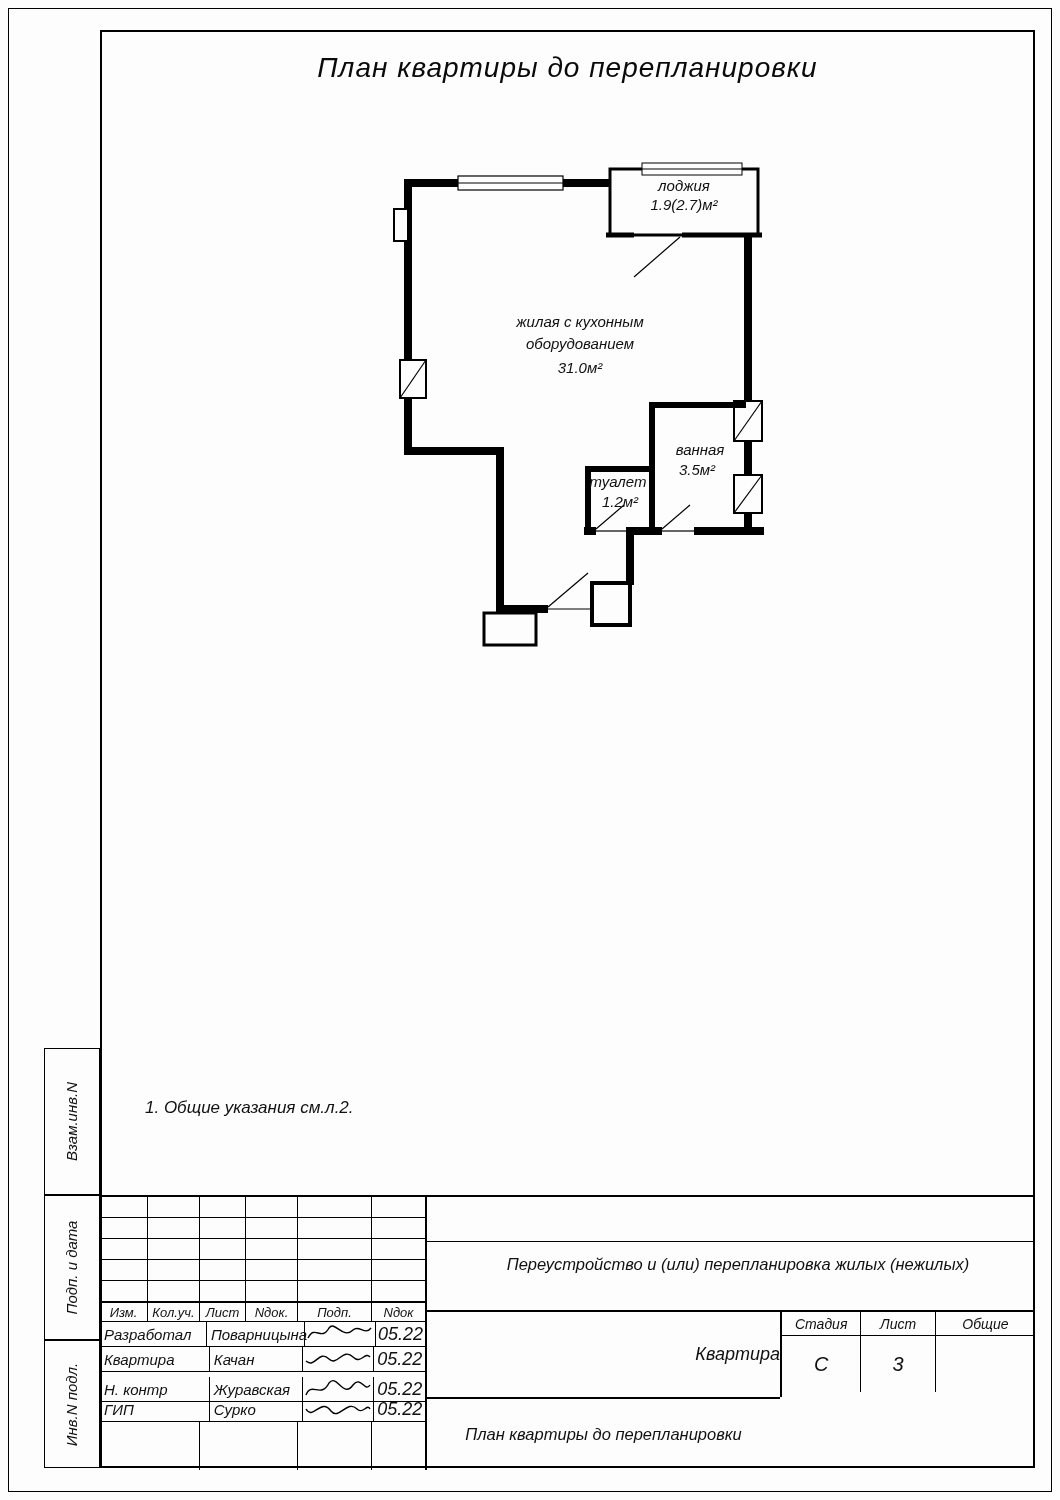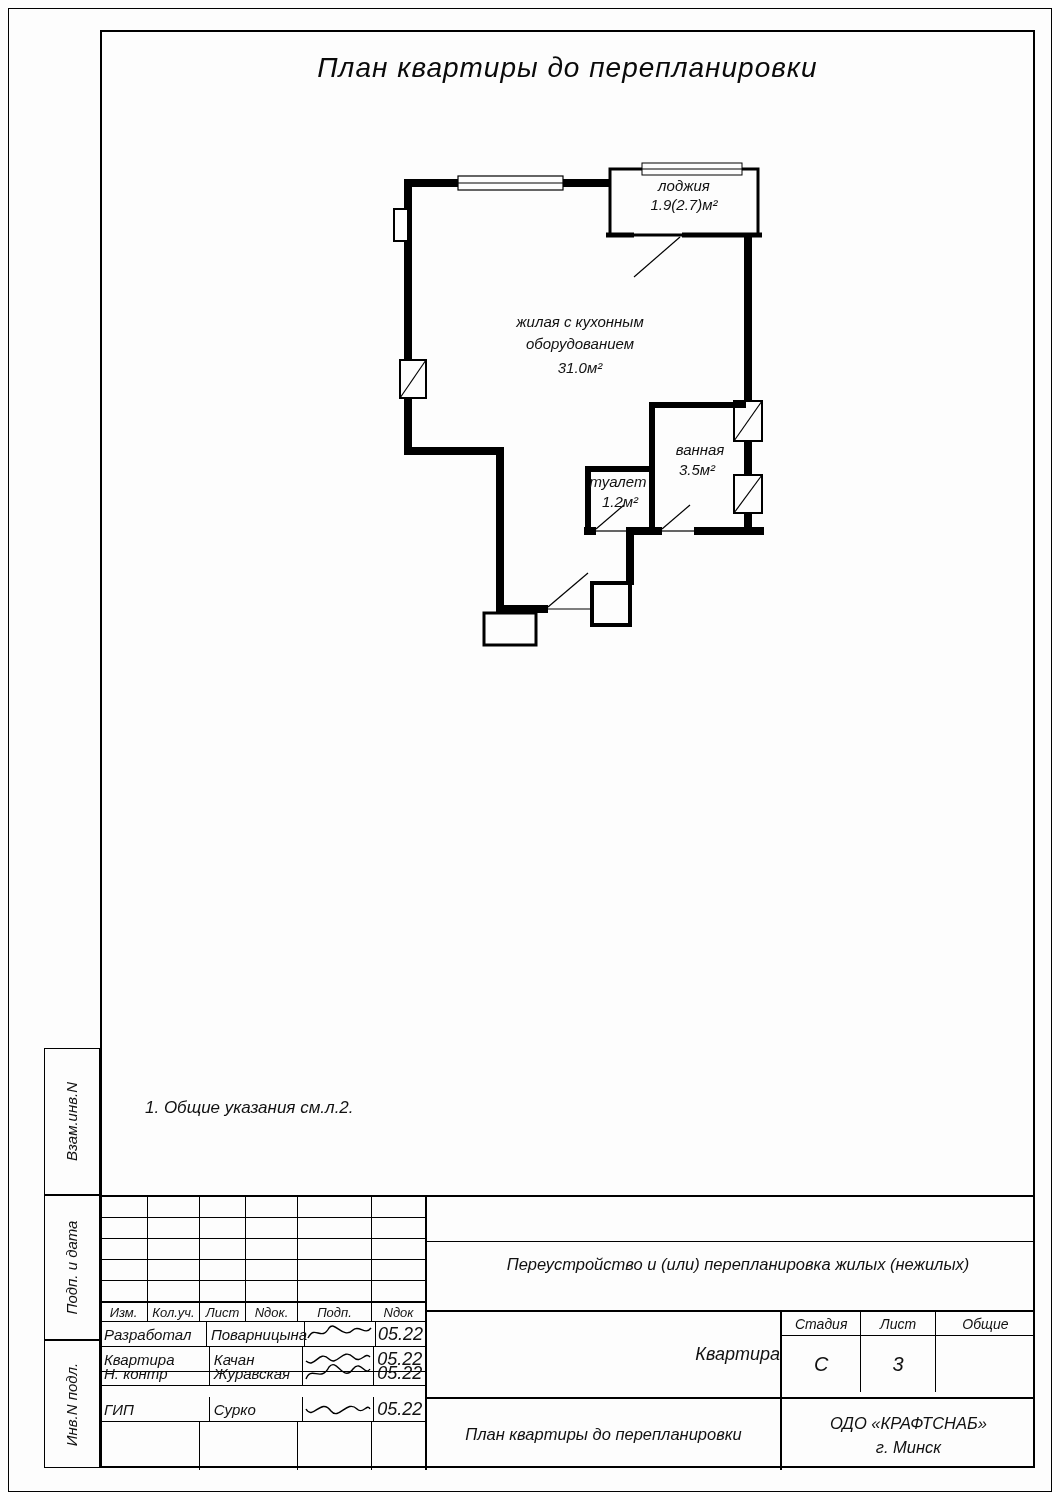--- a/index.html
+++ b/index.html
@@ -187,21 +187,21 @@
   <div class="tb-row" style="top:150px;">
     <div class="rc-role">Квартира</div>
     <div class="rc-name">Качан</div>
     <div class="rc-sig">
       <svg class="sig-svg" width="70" height="24" viewBox="0 0 70 24">
           <path d="M3,14 C12,22 16,2 26,12 C34,20 40,0 50,10 C58,18 62,4 67,10"></path>
         </svg>
     </div>
     <div class="rc-date">05.22</div>
   </div>
-  <div class="tb-row" style="top:164px;">
+  <div class="tb-row" style="top:180px;">
     <div class="rc-role">Н. контр</div>
     <div class="rc-name">Журавская</div>
     <div class="rc-sig">
       <svg class="sig-svg" width="70" height="24" viewBox="0 0 70 24">
           <path d="M3,18 C8,4 18,22 26,6 C34,-4 40,22 50,8 C58,-2 62,16 67,8"></path>
         </svg>
     </div>
     <div class="rc-date">05.22</div>
   </div>
   <div class="tb-row" style="top:200px;">
@@ -242,18 +242,14 @@
       <div class="sc1">С</div>
       <div class="sc2">3</div>
       <div class="sc3"></div>
     </div>
   </div>
 
   <div class="cell tb-doctitle">
     <span>План квартиры до перепланировки</span>
   </div>
 
-  <div class="cell tb-company">
-    <div>ОДО «КРАФТСНАБ»</div>
-    <div>г. Минск</div>
-  </div>
 
 </div>
 
 </body></html>

